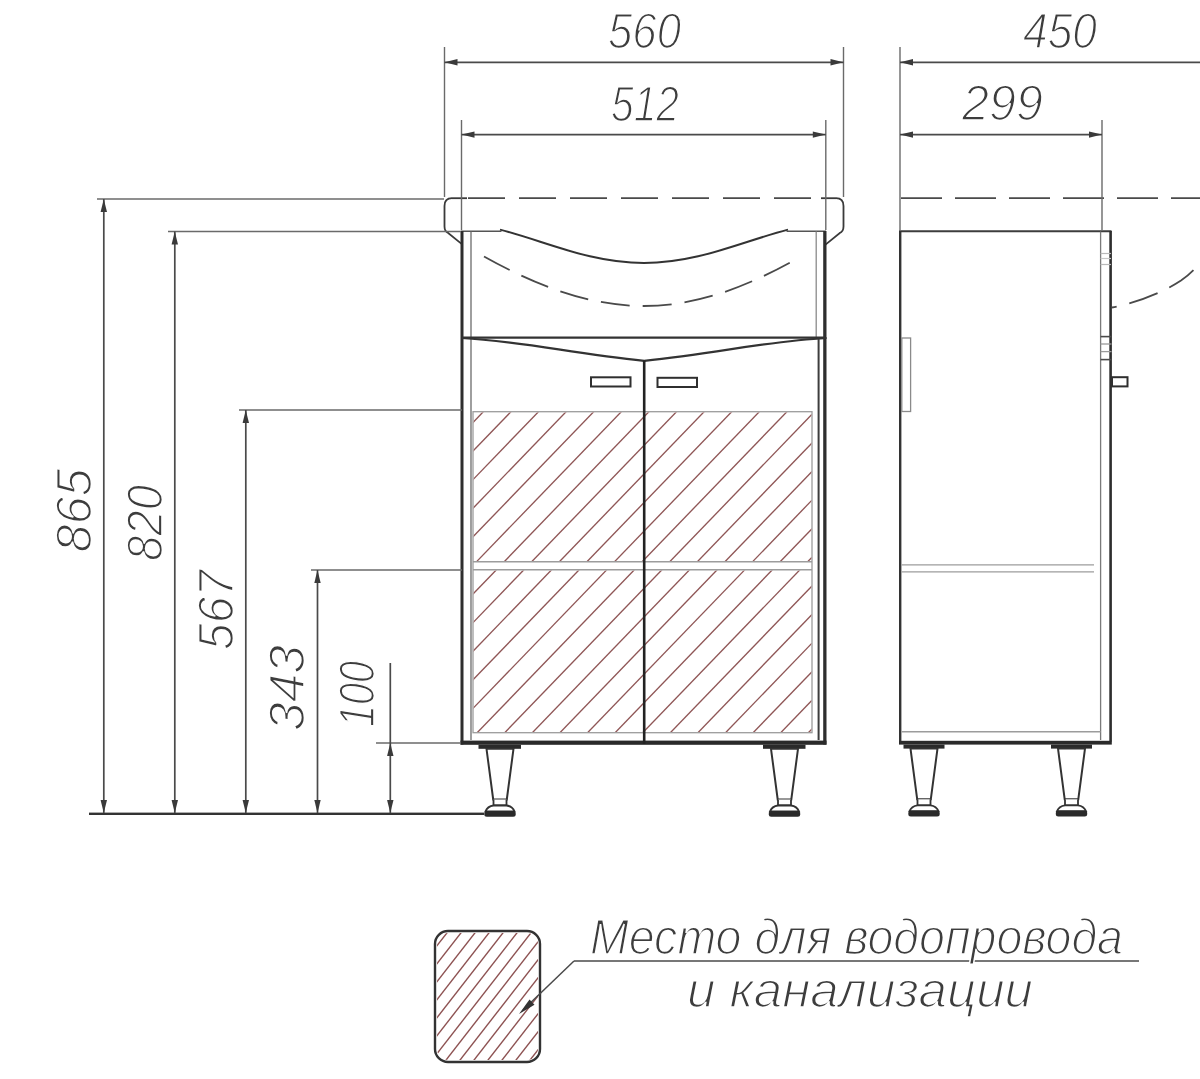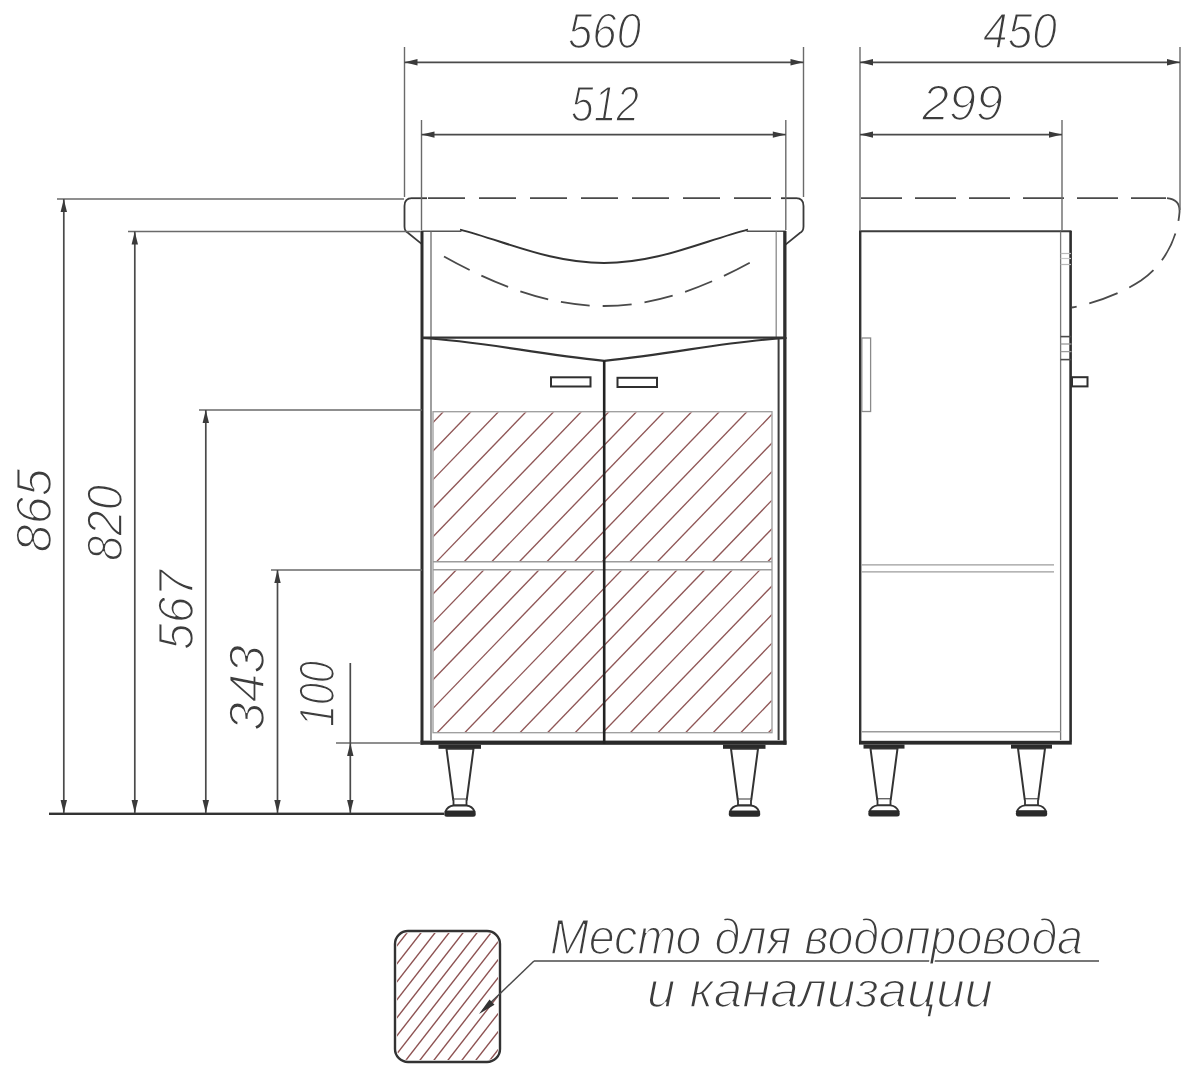--- a/index.html
+++ b/index.html
@@ -1,16 +1,16 @@
 <!DOCTYPE html>
 <html><head>
 <meta charset="utf-8">
 <style>
   html,body{margin:0;padding:0;background:#ffffff;}
-  #sheet{width:1128px;height:1079px;position:relative;background:#ffffff;will-change:transform;transform:translateZ(0);}
+  #sheet{width:1128px;height:1079px;position:relative;background:#ffffff;will-change:transform;transform:translateZ(0);padding-left:40px;}
   svg text{font-family:"Liberation Sans",sans-serif;font-style:italic;fill:#3d3d3d;stroke:#ffffff;stroke-width:1.6px;text-rendering:geometricPrecision;opacity:0.999;}
 </style>
 </head>
 <body>
 <div id="sheet">
 <svg width="1200" height="1079" viewBox="0 0 1200 1079">
 <defs>
 <clipPath id="clipDoors">
   <rect x="433.7" y="412.4" width="337.6" height="149"></rect>
   <rect x="433.7" y="570.5" width="337.6" height="161.5"></rect>

